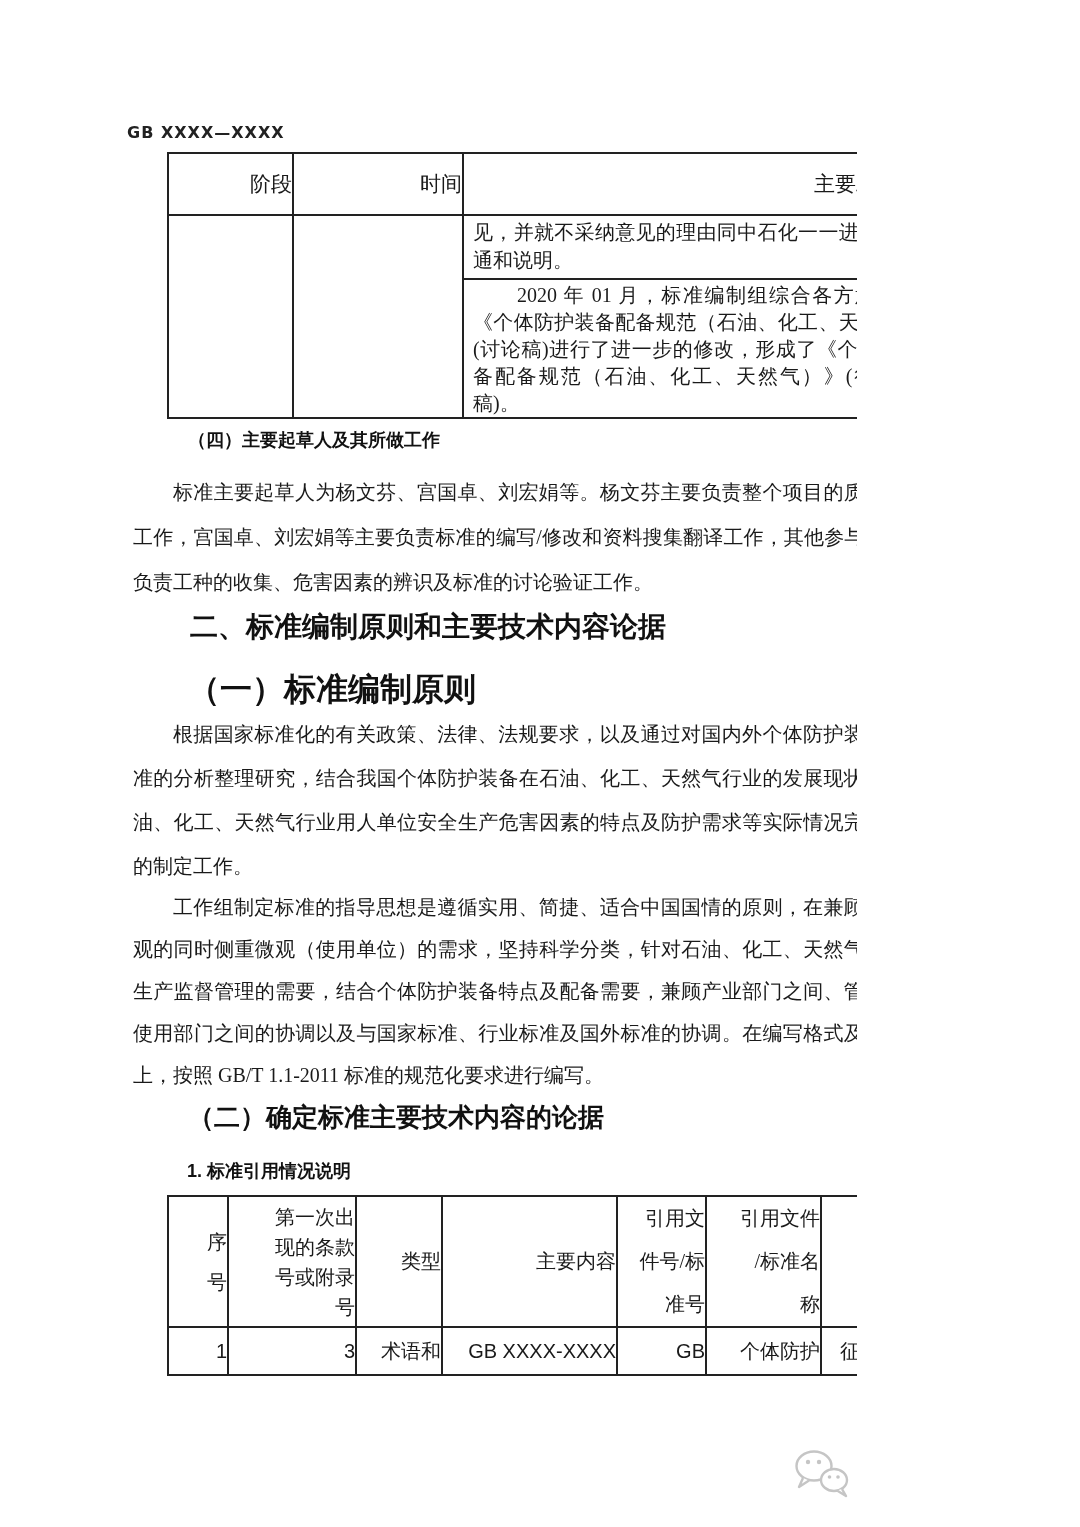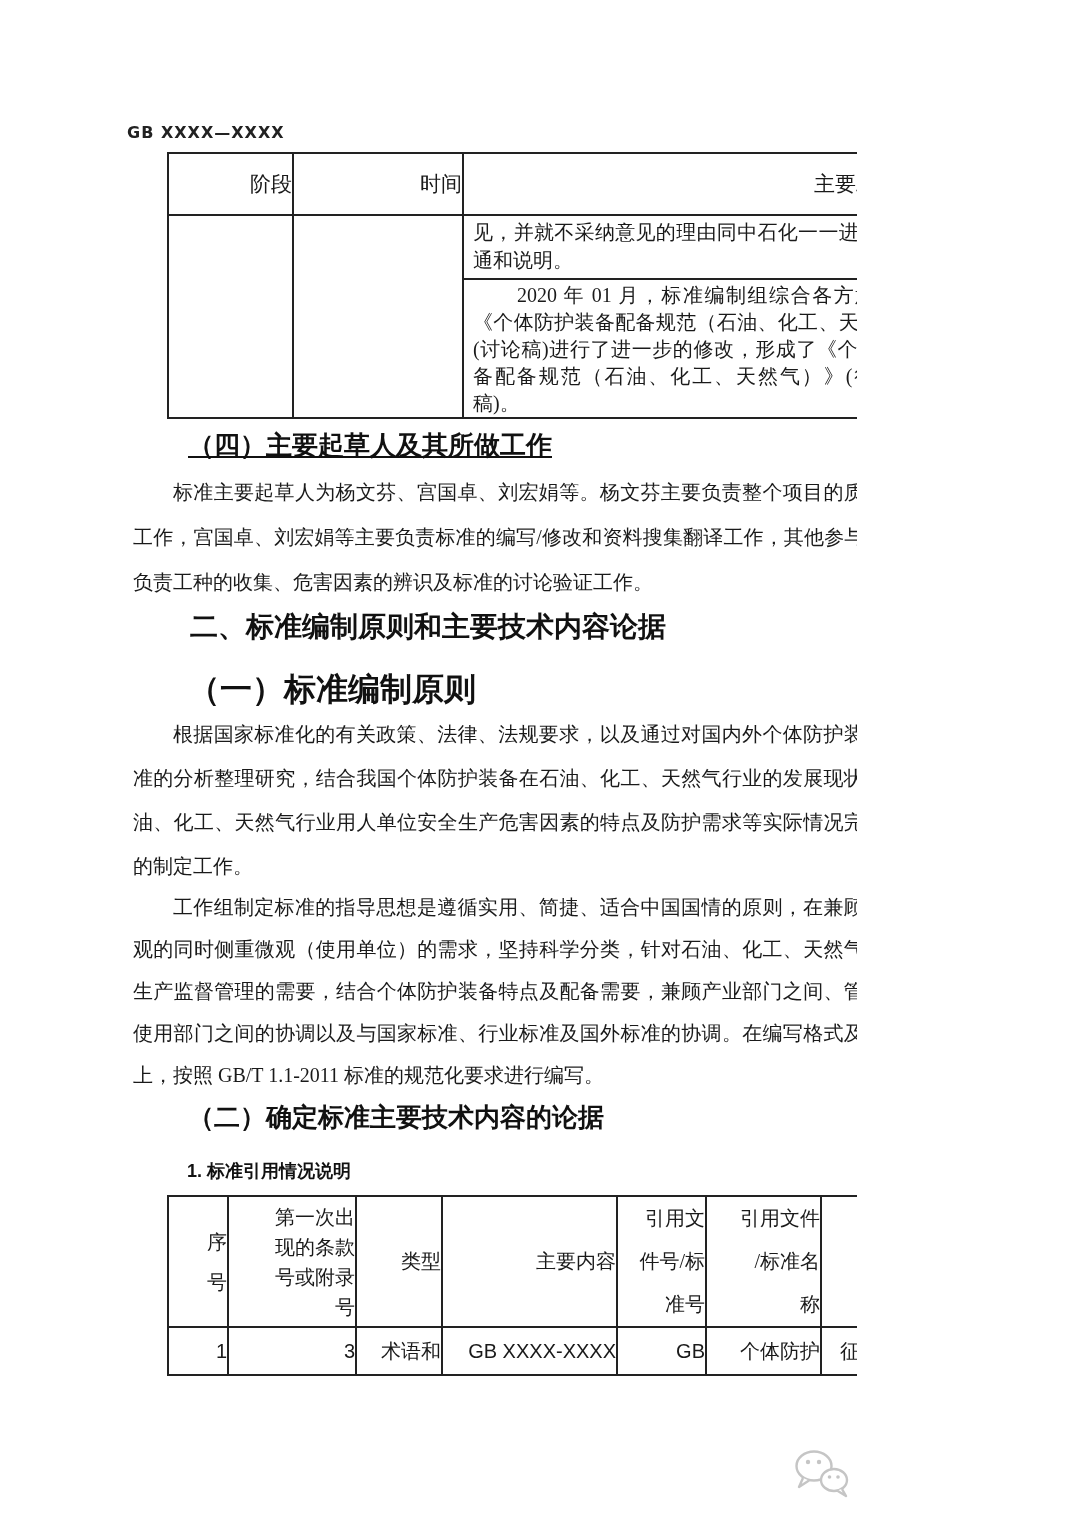--- a/index.html
+++ b/index.html
@@ -41,21 +41,21 @@
   .t2 .w1{width:60px;} .t2 .w2{width:128px;} .t2 .w3{width:86px;}
   .t2 .w4{width:175px;} .t2 .w5{width:89px;} .t2 .w6{width:115px;}
   .t2 .w7{width:120px;}
   .lh-tall{line-height:43px;}
   .lh-mid{line-height:40px;}
   .lh-tight{line-height:30px;}
   .latin{font-family:"Liberation Sans","DejaVu Sans",sans-serif;font-size:19px;}
 
   
   .h-sans{font-family:"Liberation Sans","DejaVu Sans",sans-serif;font-weight:700;color:#111;}
-  .s4-heading{left:188px;top:428px;font-size:26px;text-decoration:underline;}
+  .s4-heading{left:188px;top:428px;font-size:18px;}
   .part2-heading{left:190px;top:608px;font-size:28px;}
   .s1-heading{left:188px;top:668px;font-size:32px;}
   .s2-heading{left:188px;top:1100px;font-size:26px;}
   .s2-sub1{left:187px;top:1159px;font-size:18px;}
 
   
   .para{
     left:133px;width:812px;
     font-size:20px;text-align:justify;text-align-last:left;
     text-indent:2em;color:#1a1a1a;

